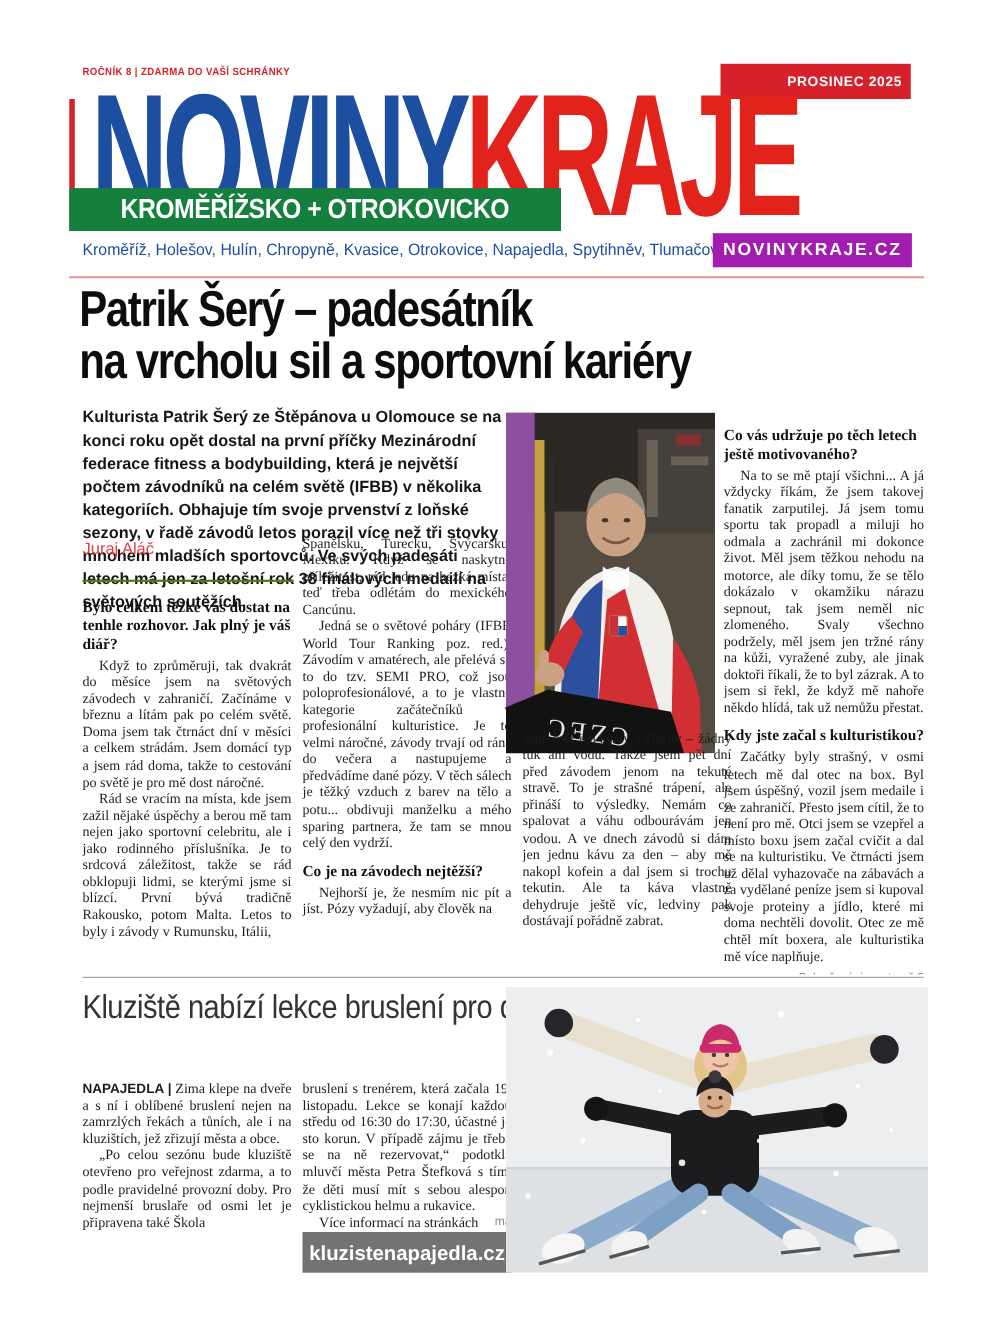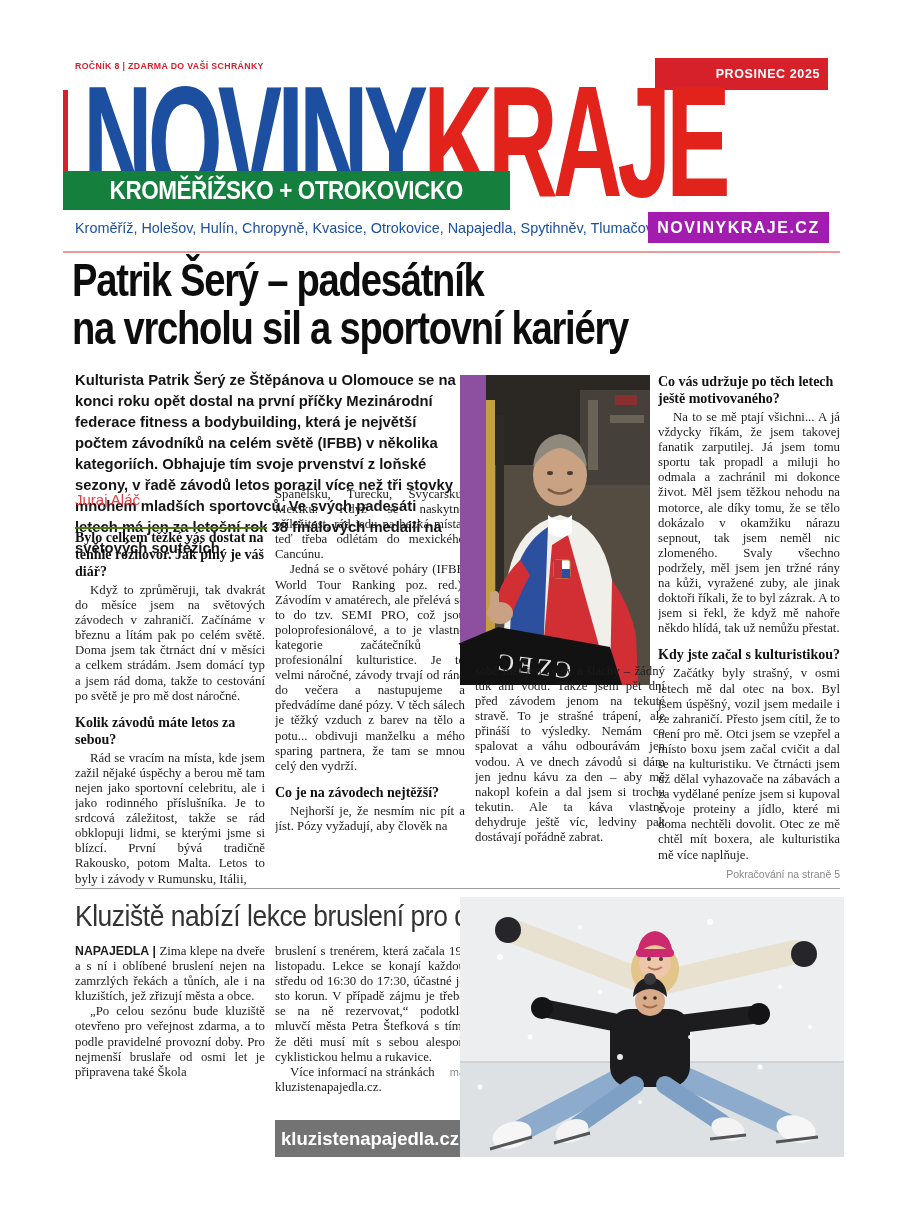--- a/index.html
+++ b/index.html
@@ -71,40 +71,40 @@
     font-family:"Liberation Sans", sans-serif; font-size:15px; color:#e04044;
     padding-bottom:19px; border-bottom:2px solid #4d7c0f;
   }
   .col { position:absolute; width:190px; overflow:hidden; }
   .col p { font-size:12.8px; line-height:15.1px; text-align:justify; }
   .col p.ind { text-indent:15px; }
   .col h3 {
     font-family:"Liberation Serif", serif; font-weight:700;
     font-size:14px; line-height:17px; margin:10px 0 3px; color:#111;
   }
-  .col h3.first { margin-top:1px; }
+  .col h3.first { margin-top:16px; }
   .col1 { left:75px;  top:528px; height:358px; }
   .col2 { left:275px; top:487px; height:399px; }
   .col3 { left:475px; top:664px; height:192px; }
   .col4 { left:658px; top:372px; width:182px; height:514px; }
   .cont-note {
     margin-top:5px; text-align:right;
     font-family:"Liberation Sans", sans-serif; font-size:10.5px; color:#8a8a8a;
   }
   .photo1 { position:absolute; left:460px; top:375px; width:190px; height:310px; overflow:hidden; }
   
   .divider { position:absolute; left:75px; top:888px; width:765px; height:1px; background:#9c9c9c; }
   
   .headline2 {
     position:absolute; left:75px; top:899px; white-space:nowrap;
     font-family:"Liberation Sans", sans-serif; font-weight:400; color:#333;
     font-size:30px; letter-spacing:-.5px;
     transform:scaleX(.88); transform-origin:left top;
   }
-  .bcol { position:absolute; width:190px; overflow:hidden; }
+  .bcol { position:absolute; width:190px; overflow:hidden;margin-top:39px; }
   .bcol p { font-size:12.8px; line-height:15.1px; text-align:justify; margin:0; }
   .bcol p.ind { text-indent:15px; }
   .bcol1 { left:75px;  top:944px; height:215px; }
   .bcol2 { left:275px; top:944px; height:170px; }
   .dateline { font-family:"Liberation Sans", sans-serif; font-weight:700; font-size:12.3px; }
   .sig { float:right; font-family:"Liberation Sans", sans-serif; font-size:11px; color:#8a8a8a; }
   .web-button {
     position:absolute; left:275px; top:1120px; width:190px; height:37px;
     background:#737373; color:#fff; font-family:"Liberation Sans", sans-serif;
     font-weight:700; font-size:18.5px; display:flex; align-items:center; justify-content:center;
@@ -134,21 +134,20 @@
     <span>na vrcholu sil a sportovní kariéry</span>
   </div>
 
   <div class="lead">Kulturista Patrik Šerý ze Štěpánova u Olomouce se na konci roku opět dostal na první příčky Mezinárodní federace fitness a bodybuilding, která je největší počtem závodníků na celém světě (IFBB) v několika kategoriích. Obhajuje tím svoje prvenství z loňské sezony, v řadě závodů letos porazil více než tři stovky mnohem mladších sportovců. Ve svých padesáti letech má jen za letošní rok 38 finálových medailí na světových soutěžích.</div>
 
   <div class="author">Juraj Aláč</div>
 
   <div class="col col1">
     <h3 class="first">Bylo celkem těžké vás dostat na tenhle rozhovor. Jak plný je váš diář?</h3>
     <p class="ind">Když to zprůměruji, tak dvakrát do měsíce jsem na světových závodech v zahraničí. Začínáme v březnu a lítám pak po celém světě. Doma jsem tak čtrnáct dní v měsíci a celkem strádám. Jsem domácí typ a jsem rád doma, takže to cestování po světě je pro mě dost náročné.</p>
-    <h3>Kolik závodů máte letos za sebou?</h3>
     <p class="ind">Rád se vracím na místa, kde jsem zažil nějaké úspěchy a berou mě tam nejen jako sportovní celebritu, ale i jako rodinného příslušníka. Je to srdcová záležitost, takže se rád obklopuji lidmi, se kterými jsme si blízcí. První bývá tradičně Rakousko, potom Malta. Letos to byly i závody v Rumunsku, Itálii,</p>
   </div>
 
   <div class="col col2">
     <p>Španělsku, Turecku, Švýcarsku, Mexiku. Když se naskytne příležitost, rád jedu na hezká místa, teď třeba odlétám do mexického Cancúnu.</p>
     <p class="ind">Jedná se o světové poháry (IFBB World Tour Ranking poz. red.). Závodím v amatérech, ale přelévá se to do tzv. SEMI PRO, což jsou poloprofesionálové, a to je vlastně kategorie začátečníků v profesionální kulturistice. Je to velmi náročné, závody trvají od rána do večera a nastupujeme a předvádíme dané pózy. V těch sálech je těžký vzduch z barev na tělo a potu... obdivuji manželku a mého sparing partnera, že tam se mnou celý den vydrží.</p>
     <h3>Co je na závodech nejtěžší?</h3>
     <p class="ind">Nejhorší je, že nesmím nic pít a jíst. Pózy vyžadují, aby člověk na</p>
   </div>
 

